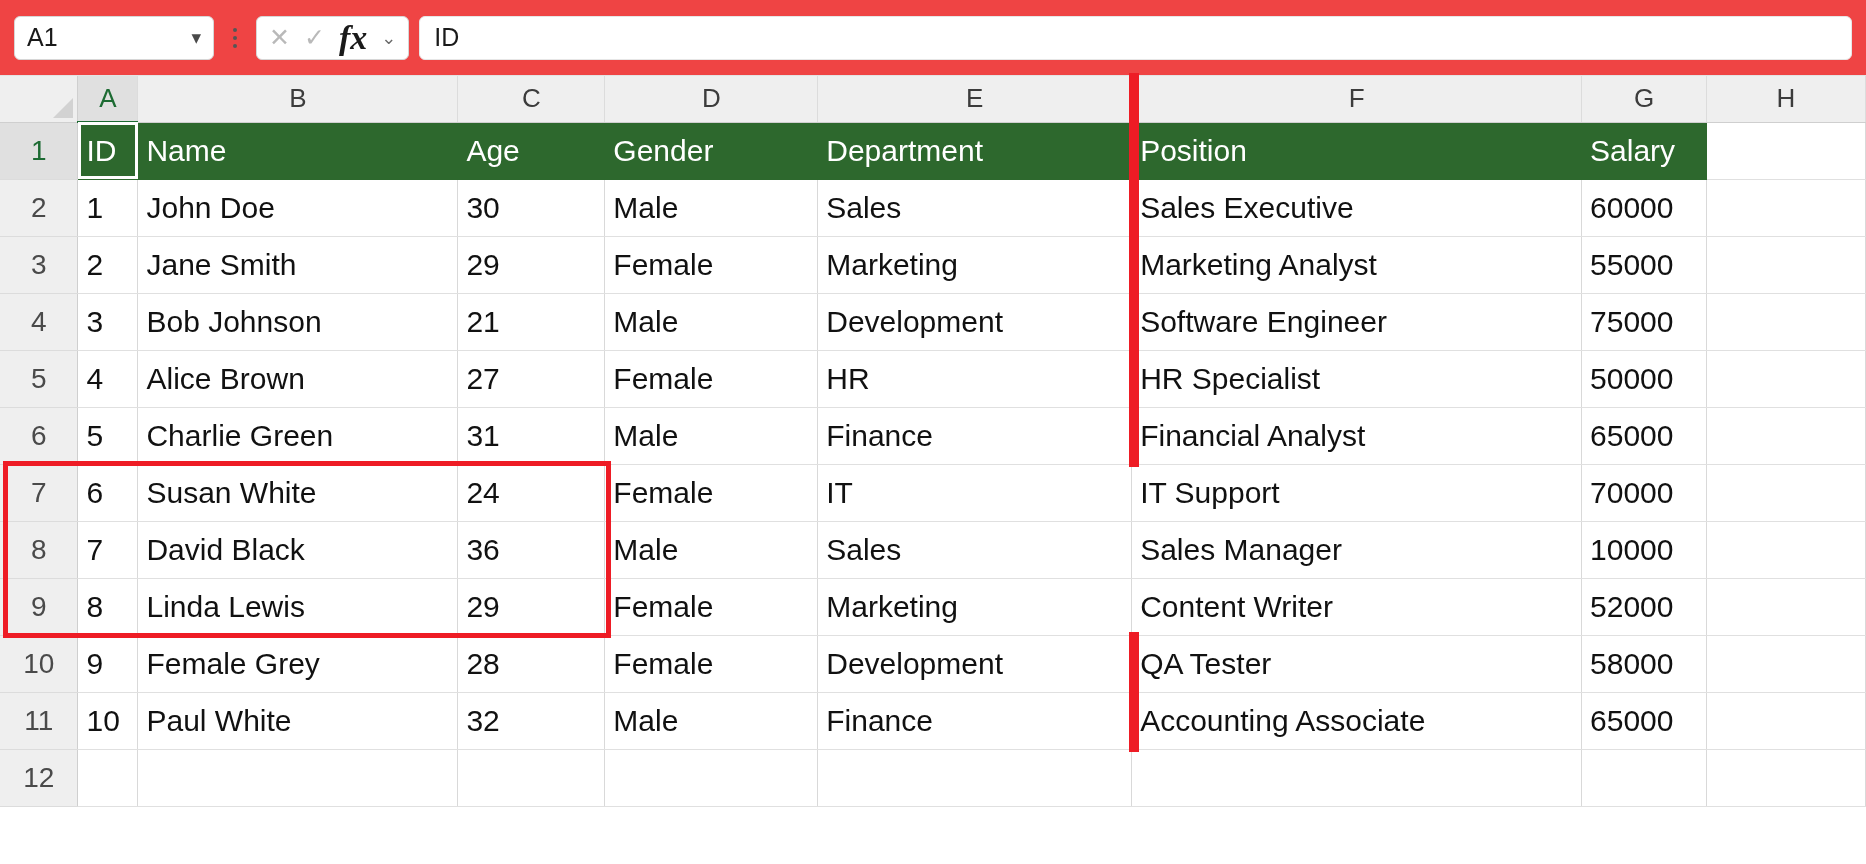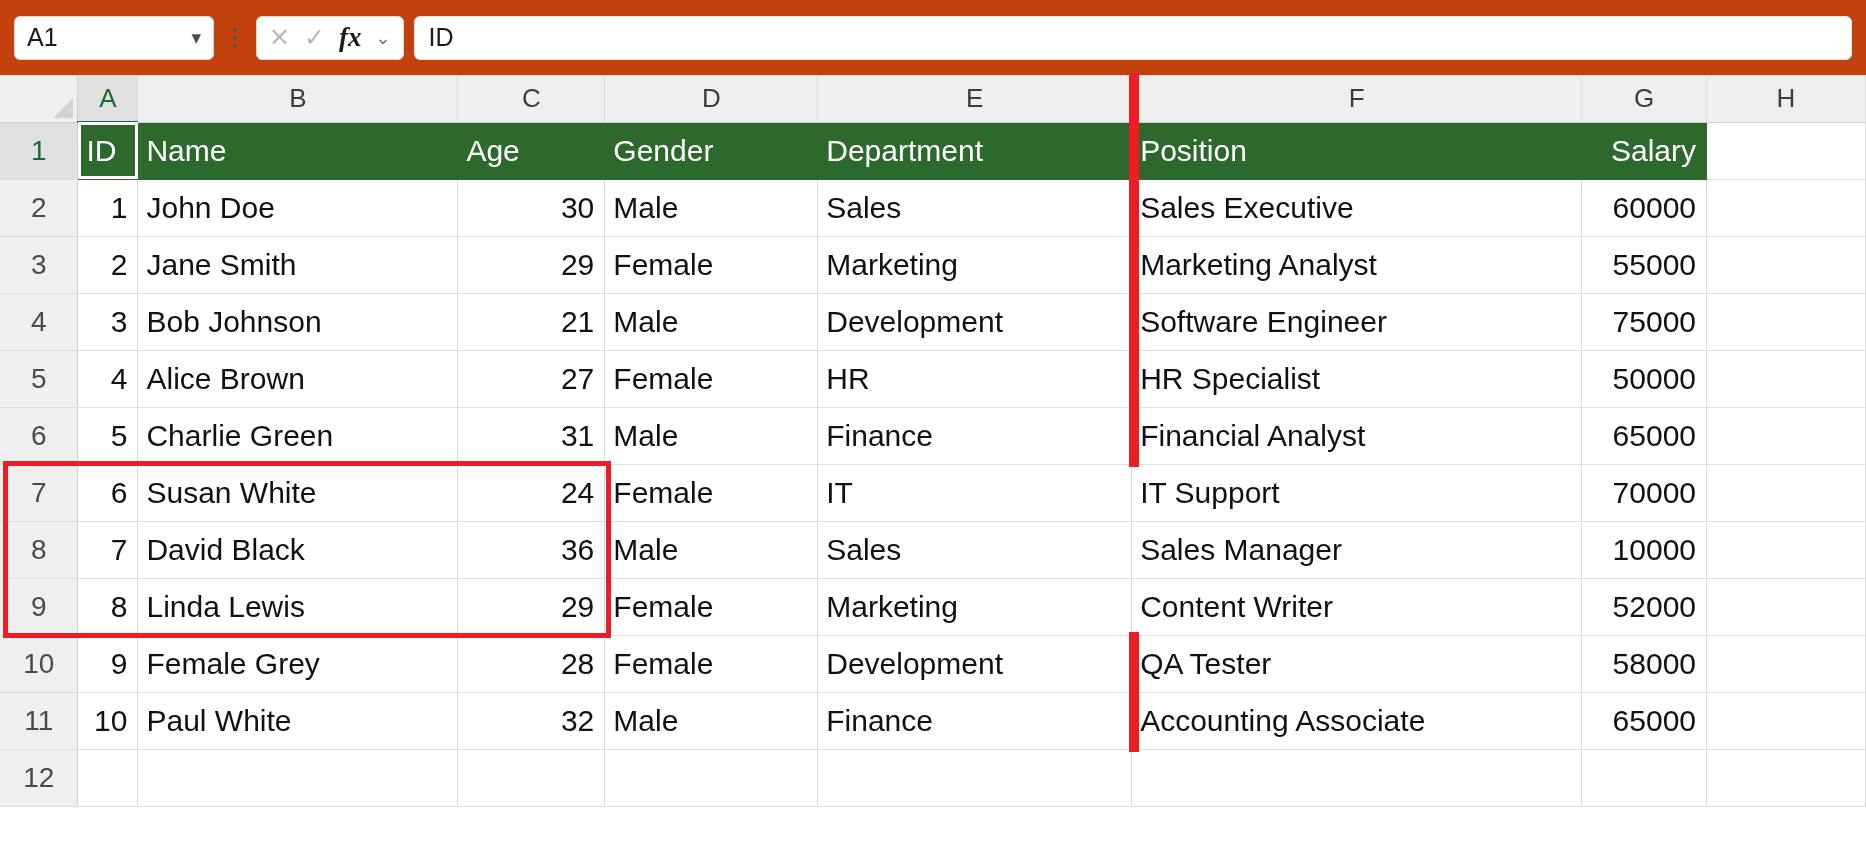--- a/index.html
+++ b/index.html
@@ -6,21 +6,21 @@
   html, body {
     width: 1866px; height: 864px;
     background: #ffffff;
     font-family: "Liberation Sans", sans-serif;
     overflow: hidden;
   }
 
   
   #formula-bar {
     height: 76px;
-    background: #c2410c;
+    background: #ef4444;
     display: flex;
     align-items: center;
     padding: 0 14px;
     gap: 10px;
     border-bottom: 1px solid #e3e3e3;
     justify-content: center;
   }
   .namebox {
     width: 200px; height: 44px;
     background: #ffffff;
@@ -44,21 +44,21 @@
     background: #ffffff;
     border: 1px solid #d6d6d6;
     border-radius: 6px;
     display: flex; align-items: center;
     padding: 0 12px; gap: 14px;
   }
   .fxgroup .ic { font-size: 25px; color: #b9b9b9; line-height: 1; }
   .fxgroup .fx {
     font-family: "Liberation Serif", serif;
     font-style: italic; font-weight: bold;
-    font-size: 27px; color: #1a1a1a;
+    font-size: 34px; color: #1a1a1a;
   }
   .fxgroup .chev { font-size: 18px; color: #6a6a6a; }
 
   #formula-input {
     flex: 1; height: 44px;
     background: #ffffff;
     border: 1px solid #e6e6e6;
     border-radius: 6px;
     display: flex; align-items: center;
     padding: 0 14px;
@@ -109,21 +109,21 @@
     border-right: 1px solid #d9d9d9;
     border-bottom: 1px solid #e0e0e0;
     font-size: 30px;
     color: #111111;
     vertical-align: middle;
     white-space: nowrap;
     overflow: hidden;
   }
   td.cell .tx { display:block; padding: 0 6px 0 8px; }
   td.cell.l .tx { text-align: left; }
-  td.cell.r .tx { text-align: right; padding-right: 10px; }
+  td.cell.r .tx { text-align: left; padding-right: 10px; }
 
   td.cell.hdr {
     background: #2d682d;
     color: #ffffff;
     border-right: 1px solid #2d682d;
     border-bottom: 1px solid #2d682d;
   }
   td.cell.hdr.sel {
     outline: 3px solid #ffffff;
     outline-offset: -3px;

